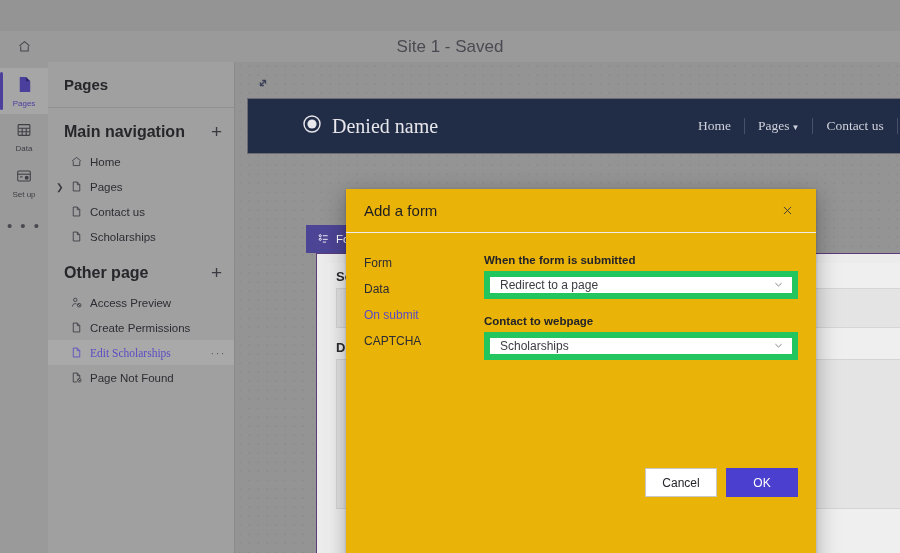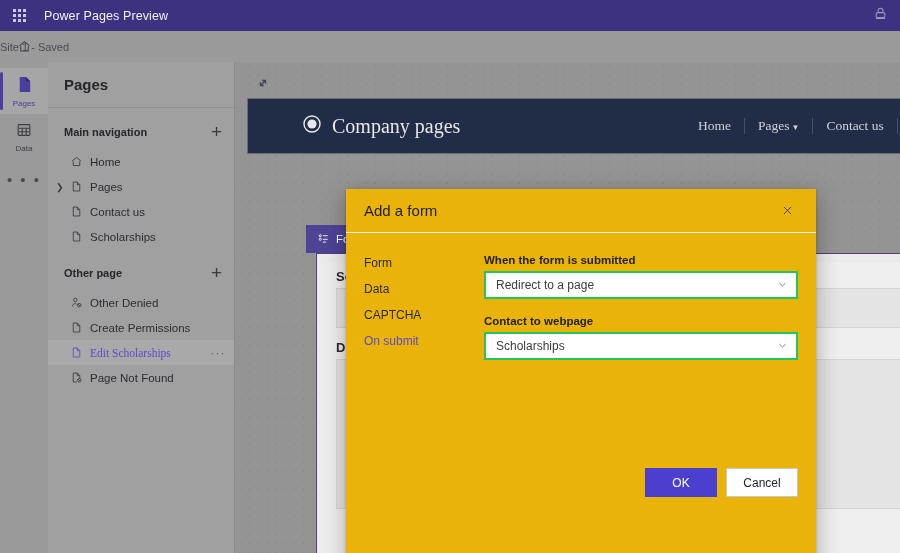--- a/index.html
+++ b/index.html
@@ -25,22 +25,22 @@
   .suite-right { margin-left: auto; margin-right: 12px; display:flex; align-items:center; }
   .suite-right svg { opacity: .62; }
 
   
   .cmdbar {
     position: absolute; top: 31px; left: 0; width: 900px; height: 31px;
     background: #9a9a9a; display: flex; align-items: center;
   }
   .cmd-home { width: 48px; display: flex; justify-content: center; align-items: center; cursor: pointer; }
   .site-status {
-    position: absolute; left: 0; right: 0; 
-    font-size: 11px; color: #4a4a52;
+    position: absolute; left: 0; right: 0; text-align: center;
+    font-size: 17px; color: #4a4a52;
   }
 
   
   .rail {
     position: absolute; top: 62px; left: 0; width: 48px; height: 491px;
     background: #9a9a9a; display: flex; flex-direction: column; align-items: center;
     padding-top: 6px;
   }
   .rail-item {
     width: 48px; height: 46px; display: flex; flex-direction: column;
@@ -58,21 +58,21 @@
 
   
   .panel {
     position: absolute; top: 62px; left: 48px; width: 187px; height: 491px;
     background: #a0a0a0; border-right: 1px solid #8a8a8a;
   }
   .panel-head { height: 46px; display: flex; align-items: center; padding: 0 16px;
                 border-bottom: 1px solid #919191; }
   .panel-head .t { font-size: 15px; font-weight: bold; color: #26262b; }
   .group-head { display: flex; align-items: center; padding: 14px 12px 8px 16px; }
-  .group-head .gt { font-size: 11px; font-weight: bold; color: #26262b; }
+  .group-head .gt { font-size: 16px; font-weight: bold; color: #26262b; }
   .group-head .plus { margin-left: auto; font-size: 19px; color: #3a3a42; line-height: 1;
                       cursor: pointer; font-weight: 300; }
   .nav-item {
     display: flex; align-items: center; height: 25px; padding-left: 22px;
     font-size: 11.5px; color: #2c2c33; cursor: pointer; position: relative;
   }
   .nav-item .chev { position: absolute; left: 8px; font-size: 9px; color: #3a3a42; }
   .nav-item .ico { width: 18px; display: flex; align-items: center; justify-content: flex-start; }
   .nav-item .lbl { margin-left: 2px; }
   .nav-item.selected { background: #a9a9a9; font-family: Liberation Serif, serif; }
@@ -141,62 +141,37 @@
   .dlg-close { margin-left: auto; width: 30px; height: 30px; display: flex;
                align-items: center; justify-content: center; cursor: pointer;
                color: #3a3a40; font-size: 14px; }
   .dlg-body { display: flex; padding: 14px 18px 0 18px; height: 228px; }
   .dlg-tabs { width: 110px; padding-top: 3px; }
   .dlg-tab { font-size: 12px; color: #2c2c33; height: 26px; line-height: 26px; cursor: pointer; }
   .dlg-tab.active { color: #5b4cc4; }
   .dlg-fields { flex: 1; padding-left: 10px; margin-top: 7px; }
   .fld-label { font-size: 11.5px; font-weight: bold; color: #232329; margin-bottom: 5px; }
   .combo {
-    height: 28px; border: 2px solid #22c55e; background: #fff;
+    height: 28px; border: 6px solid #22c55e; background: #fff;
     display: flex; align-items: center; padding: 0 8px 0 10px;
     font-size: 12px; color: #3b3b42; cursor: pointer; margin-bottom: 16px;
   }
   .combo .cv { flex: 1; }
   .combo .cc { color: #6a6a72; font-size: 9px; }
   .dlg-foot { height: 43px; display: flex; align-items: center; justify-content: flex-end;
               gap: 9px; padding: 0 18px; }
   .btn { height: 29px; min-width: 72px; font-size: 12px; border: 1px solid #c8c8c8;
          background: #fff; color: #232329; cursor: pointer; font-family: "Liberation Sans", sans-serif; }
   .btn.primary { background: #4b3fcf; border-color: #4b3fcf; color: #fff; }
 </style>
 </head>
 <body>
 
 <div id="app">
 
-  <div class="suitebar">
-    <div class="waffle">
-      <div class="waffle-grid">
-        <i></i>
-          <i></i>
-          <i></i>
-          <i></i>
-          <i></i>
-          <i></i>
-          <i></i>
-          <i></i>
-          <i></i>
-      </div>
-    </div>
-    <div class="suite-title">Power Pages Preview</div>
-    <div class="suite-right">
-      <span>
-        <svg width="15" height="15" viewBox="0 0 16 16" fill="none" stroke="#d8d5ea" stroke-width="1.1">
-          <path d="M8 2.5c-1.5 0-2.6 1.1-2.6 2.6V7h5.2V5.1C10.6 3.6 9.5 2.5 8 2.5z"></path>
-          <rect x="3.4" y="7.2" width="9.2" height="5" rx="1"></rect>
-          <path d="M3 13.3h10"></path>
-        </svg>
-      </span>
-    </div>
-  </div>
 
   <div class="cmdbar">
     <div class="site-status">Site 1 - Saved</div>
     <div class="cmd-home">
       <svg width="15" height="15" viewBox="0 0 16 16" fill="none" stroke="#43434c" stroke-width="1.1">
         <path d="M2.6 7.3 8 2.8l5.4 4.5"></path>
         <path d="M4 7.6v5.3h8V7.6"></path>
       </svg>
     </div>
   </div>
@@ -217,20 +192,31 @@
     <div class="rail-item">
       <span>
         <svg width="18" height="18" viewBox="0 0 20 20" fill="none" stroke="#3f3f46" stroke-width="1.2">
           <rect x="3.5" y="4" width="13" height="12" rx="1"></rect>
           <path d="M3.5 8h13M3.5 12h13M8 8v8M12.5 8v8"></path>
         </svg>
       </span>
       <span class="rlabel">Data</span>
     </div>
 
+    <div class="rail-item">
+      <span>
+        <svg width="18" height="18" viewBox="0 0 20 20" fill="none" stroke="#3f3f46" stroke-width="1.2">
+          <rect x="3" y="4.5" width="14" height="11" rx="1.2"></rect>
+          <path d="M3 8h14"></path>
+          <circle cx="13" cy="12" r="2.2" fill="#3f3f46" stroke="none"></circle>
+          <path d="M5.5 11h3"></path>
+        </svg>
+      </span>
+      <span class="rlabel">Set up</span>
+    </div>
 
     <div class="rail-more">• • •</div>
   </div>
 
   <div class="panel">
 
     <div class="panel-head">
       <span class="t">Pages</span>
     </div>
 
@@ -287,21 +273,21 @@
 
     <div class="nav-item">
       <span class="ico">
         <svg width="13" height="13" viewBox="0 0 16 16" fill="none" stroke="#3a3a42" stroke-width="1.05">
           <circle cx="6.5" cy="4.8" r="2.1"></circle>
             <path d="M3 13c0-2.2 1.6-3.6 3.5-3.6 .6 0 1.1.1 1.6.4"></path>
           <circle cx="11.3" cy="11.3" r="2.2"></circle>
             <path d="M9.9 9.9l2.8 2.8"></path>
         </svg>
       </span>
-      <span class="lbl">Other Denied</span>
+      <span class="lbl">Access Preview</span>
     </div>
 
     <div class="nav-item">
       <span class="ico">
         <svg width="13" height="13" viewBox="0 0 16 16" fill="none" stroke="#3a3a42" stroke-width="1.05">
           <path d="M4 2.5h5L12 5.6V13.5H4z"></path>
             <path d="M9 2.5v3.2h3"></path>
         </svg>
       </span>
       <span class="lbl">Create Permissions</span>
@@ -343,21 +329,21 @@
     </div>
 
     <div class="site-header">
       <div class="brand">
         <span>
           <svg width="20" height="20" viewBox="0 0 20 20">
             <circle cx="10" cy="10" r="8" fill="none" stroke="#e7e7ec" stroke-width="1.4"></circle>
             <circle cx="10" cy="10" r="4.6" fill="#e7e7ec"></circle>
           </svg>
         </span>
-        <span class="bname">Company pages</span>
+        <span class="bname">Denied name</span>
       </div>
       <div class="sitenav">
         <a>Home</a>
         <span class="sep"></span>
         <a><span>Pages</span><span class="caret">▼</span></a>
         <span class="sep"></span>
         <a>Contact us</a>
         <span class="sep"></span>
         <a>Sch</a>
       </div>
@@ -422,22 +408,22 @@
           <path d="M3.6 3.6l8.8 8.8M12.4 3.6l-8.8 8.8"></path>
         </svg>
       </span>
     </div>
 
     <div class="dlg-body">
 
       <div class="dlg-tabs">
         <div class="dlg-tab">Form</div>
         <div class="dlg-tab">Data</div>
+        <div class="dlg-tab active">On submit</div>
         <div class="dlg-tab">CAPTCHA</div>
-        <div class="dlg-tab active">On submit</div>
       </div>
 
       <div class="dlg-fields">
         <div class="fld-label">When the form is submitted</div>
         <div class="combo">
           <span class="cv">Redirect to a page</span>
           <span class="cc">
             <svg width="11" height="11" viewBox="0 0 16 16" fill="none" stroke="#6a6a72" stroke-width="1.2">
               <path d="M3.5 6 8 10.2 12.5 6"></path>
             </svg>
@@ -450,18 +436,18 @@
           <span class="cc">
             <svg width="11" height="11" viewBox="0 0 16 16" fill="none" stroke="#6a6a72" stroke-width="1.2">
               <path d="M3.5 6 8 10.2 12.5 6"></path>
             </svg>
           </span>
         </div>
       </div>
     </div>
 
     <div class="dlg-foot">
+      <button class="btn">Cancel</button>
       <button class="btn primary">OK</button>
-      <button class="btn">Cancel</button>
     </div>
   </div>
 
 </div>
 
 </body></html>

